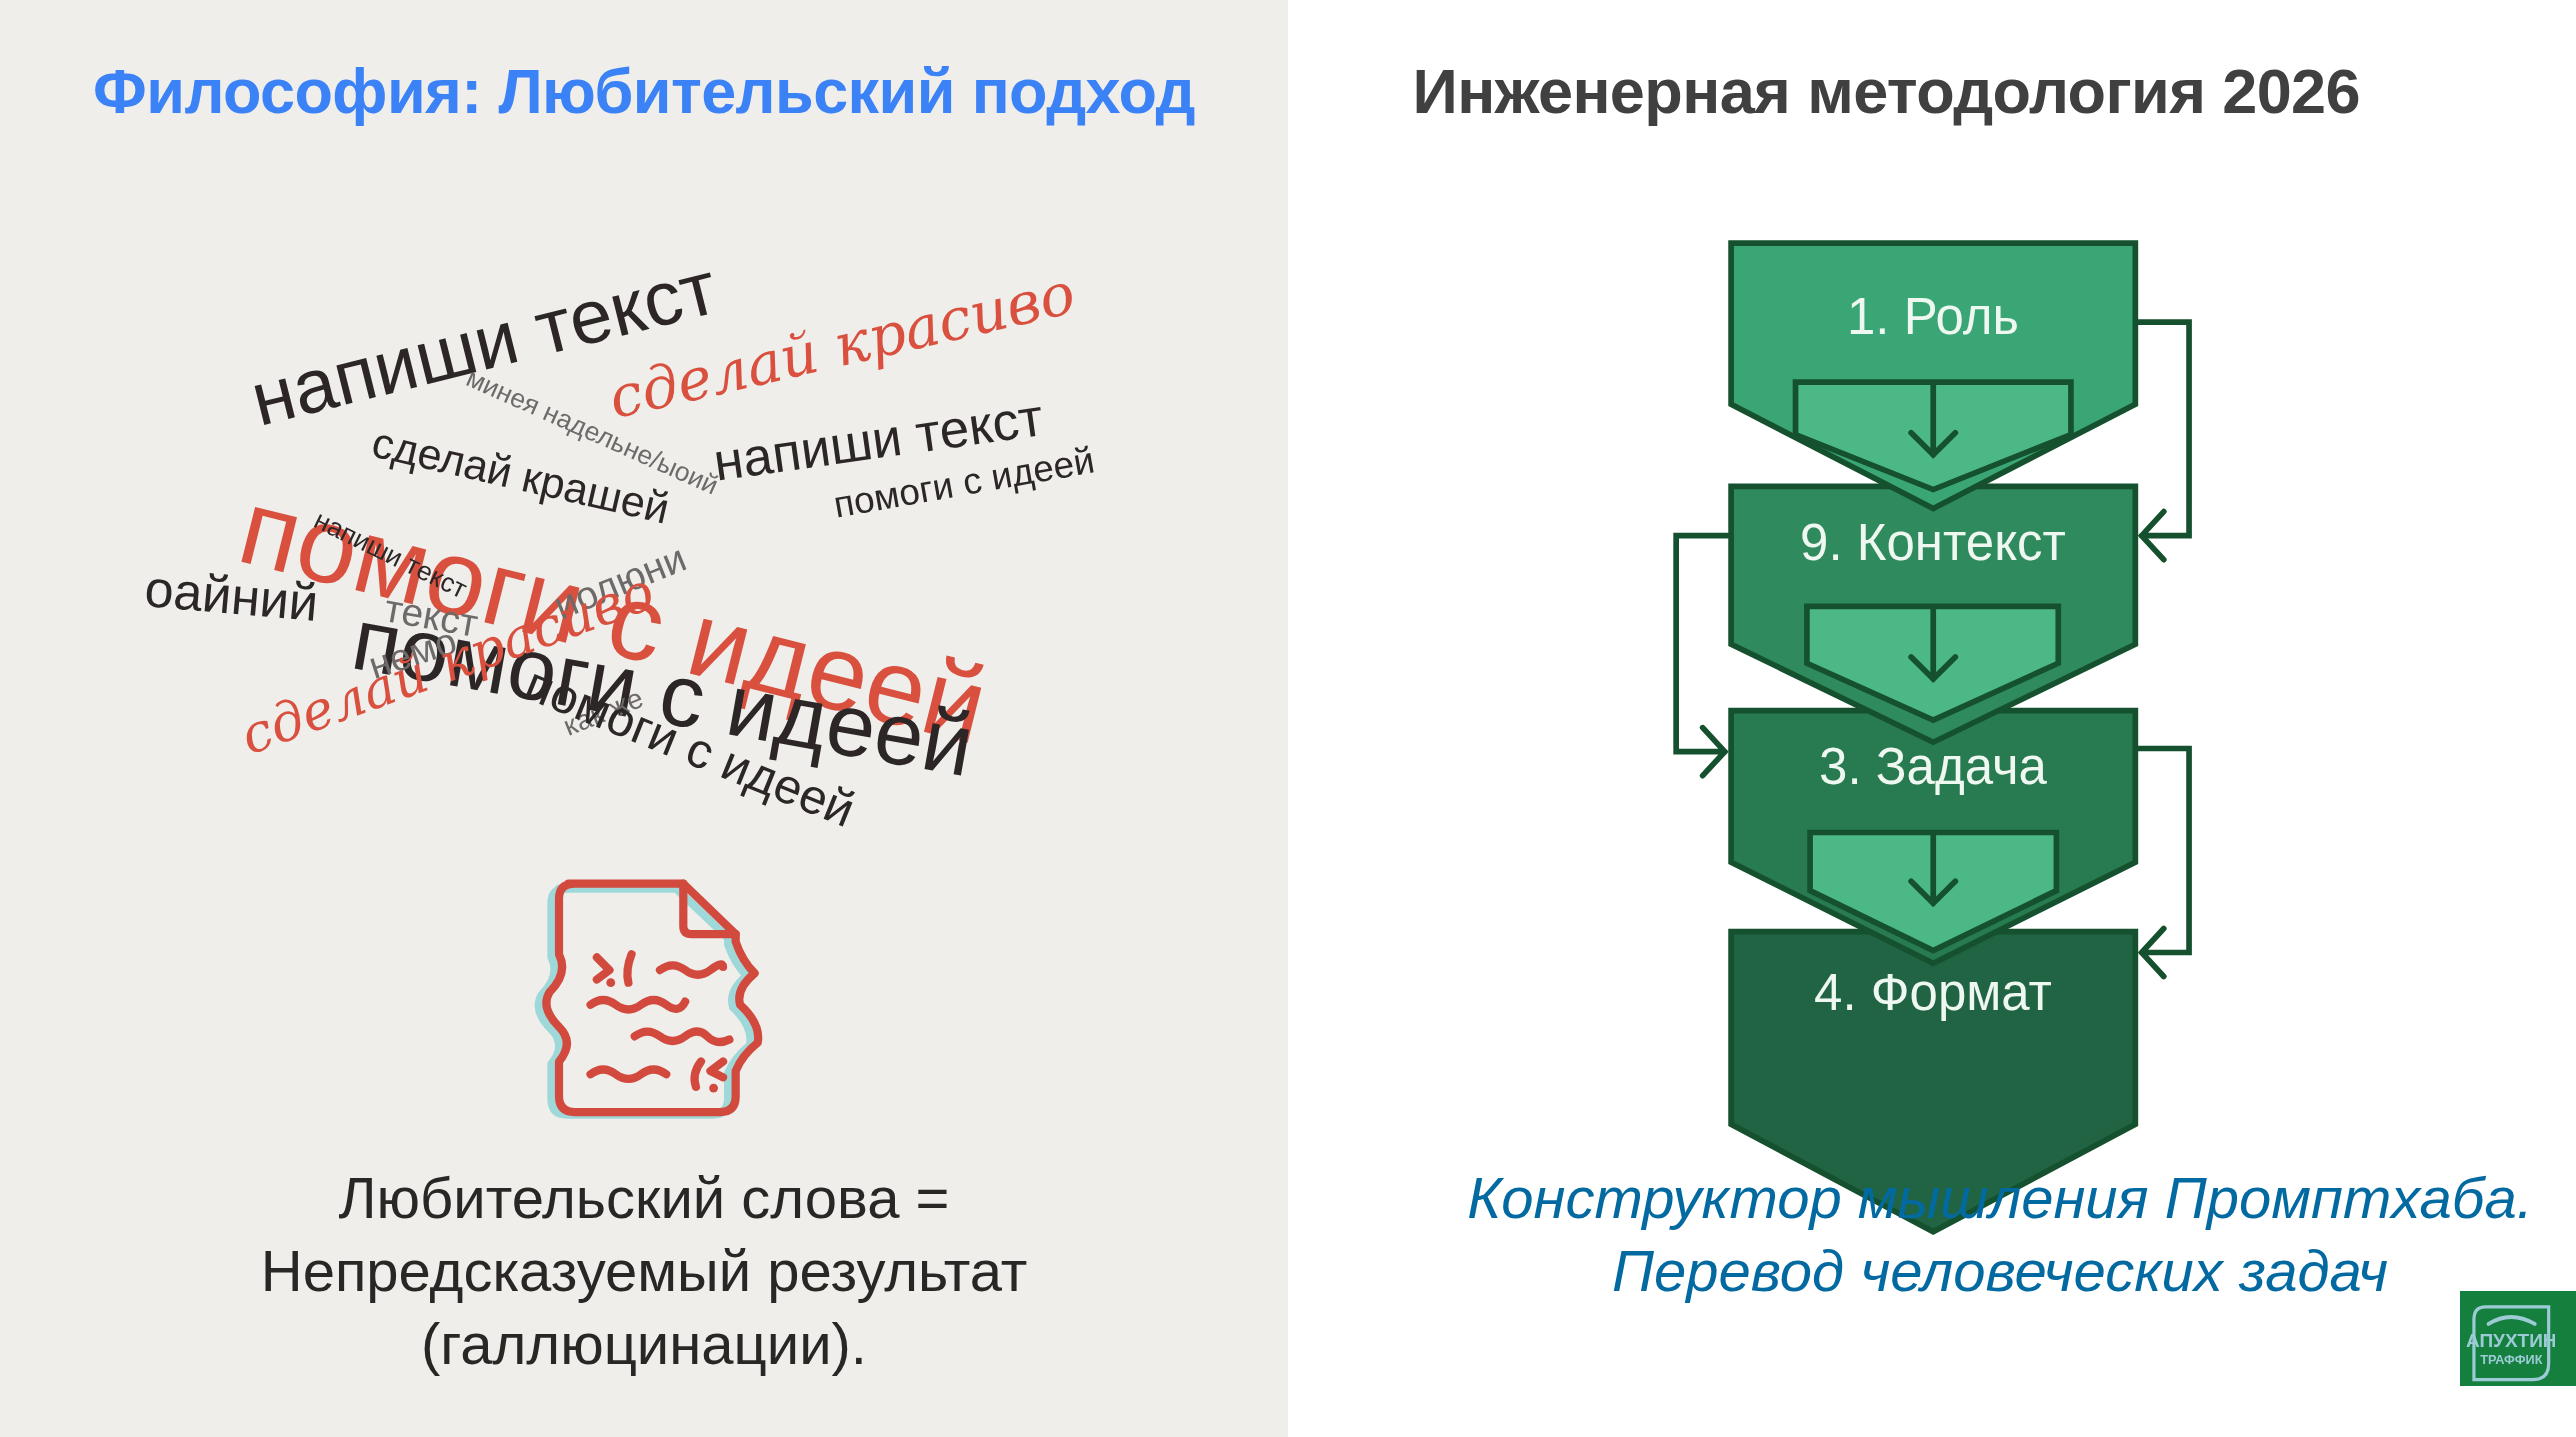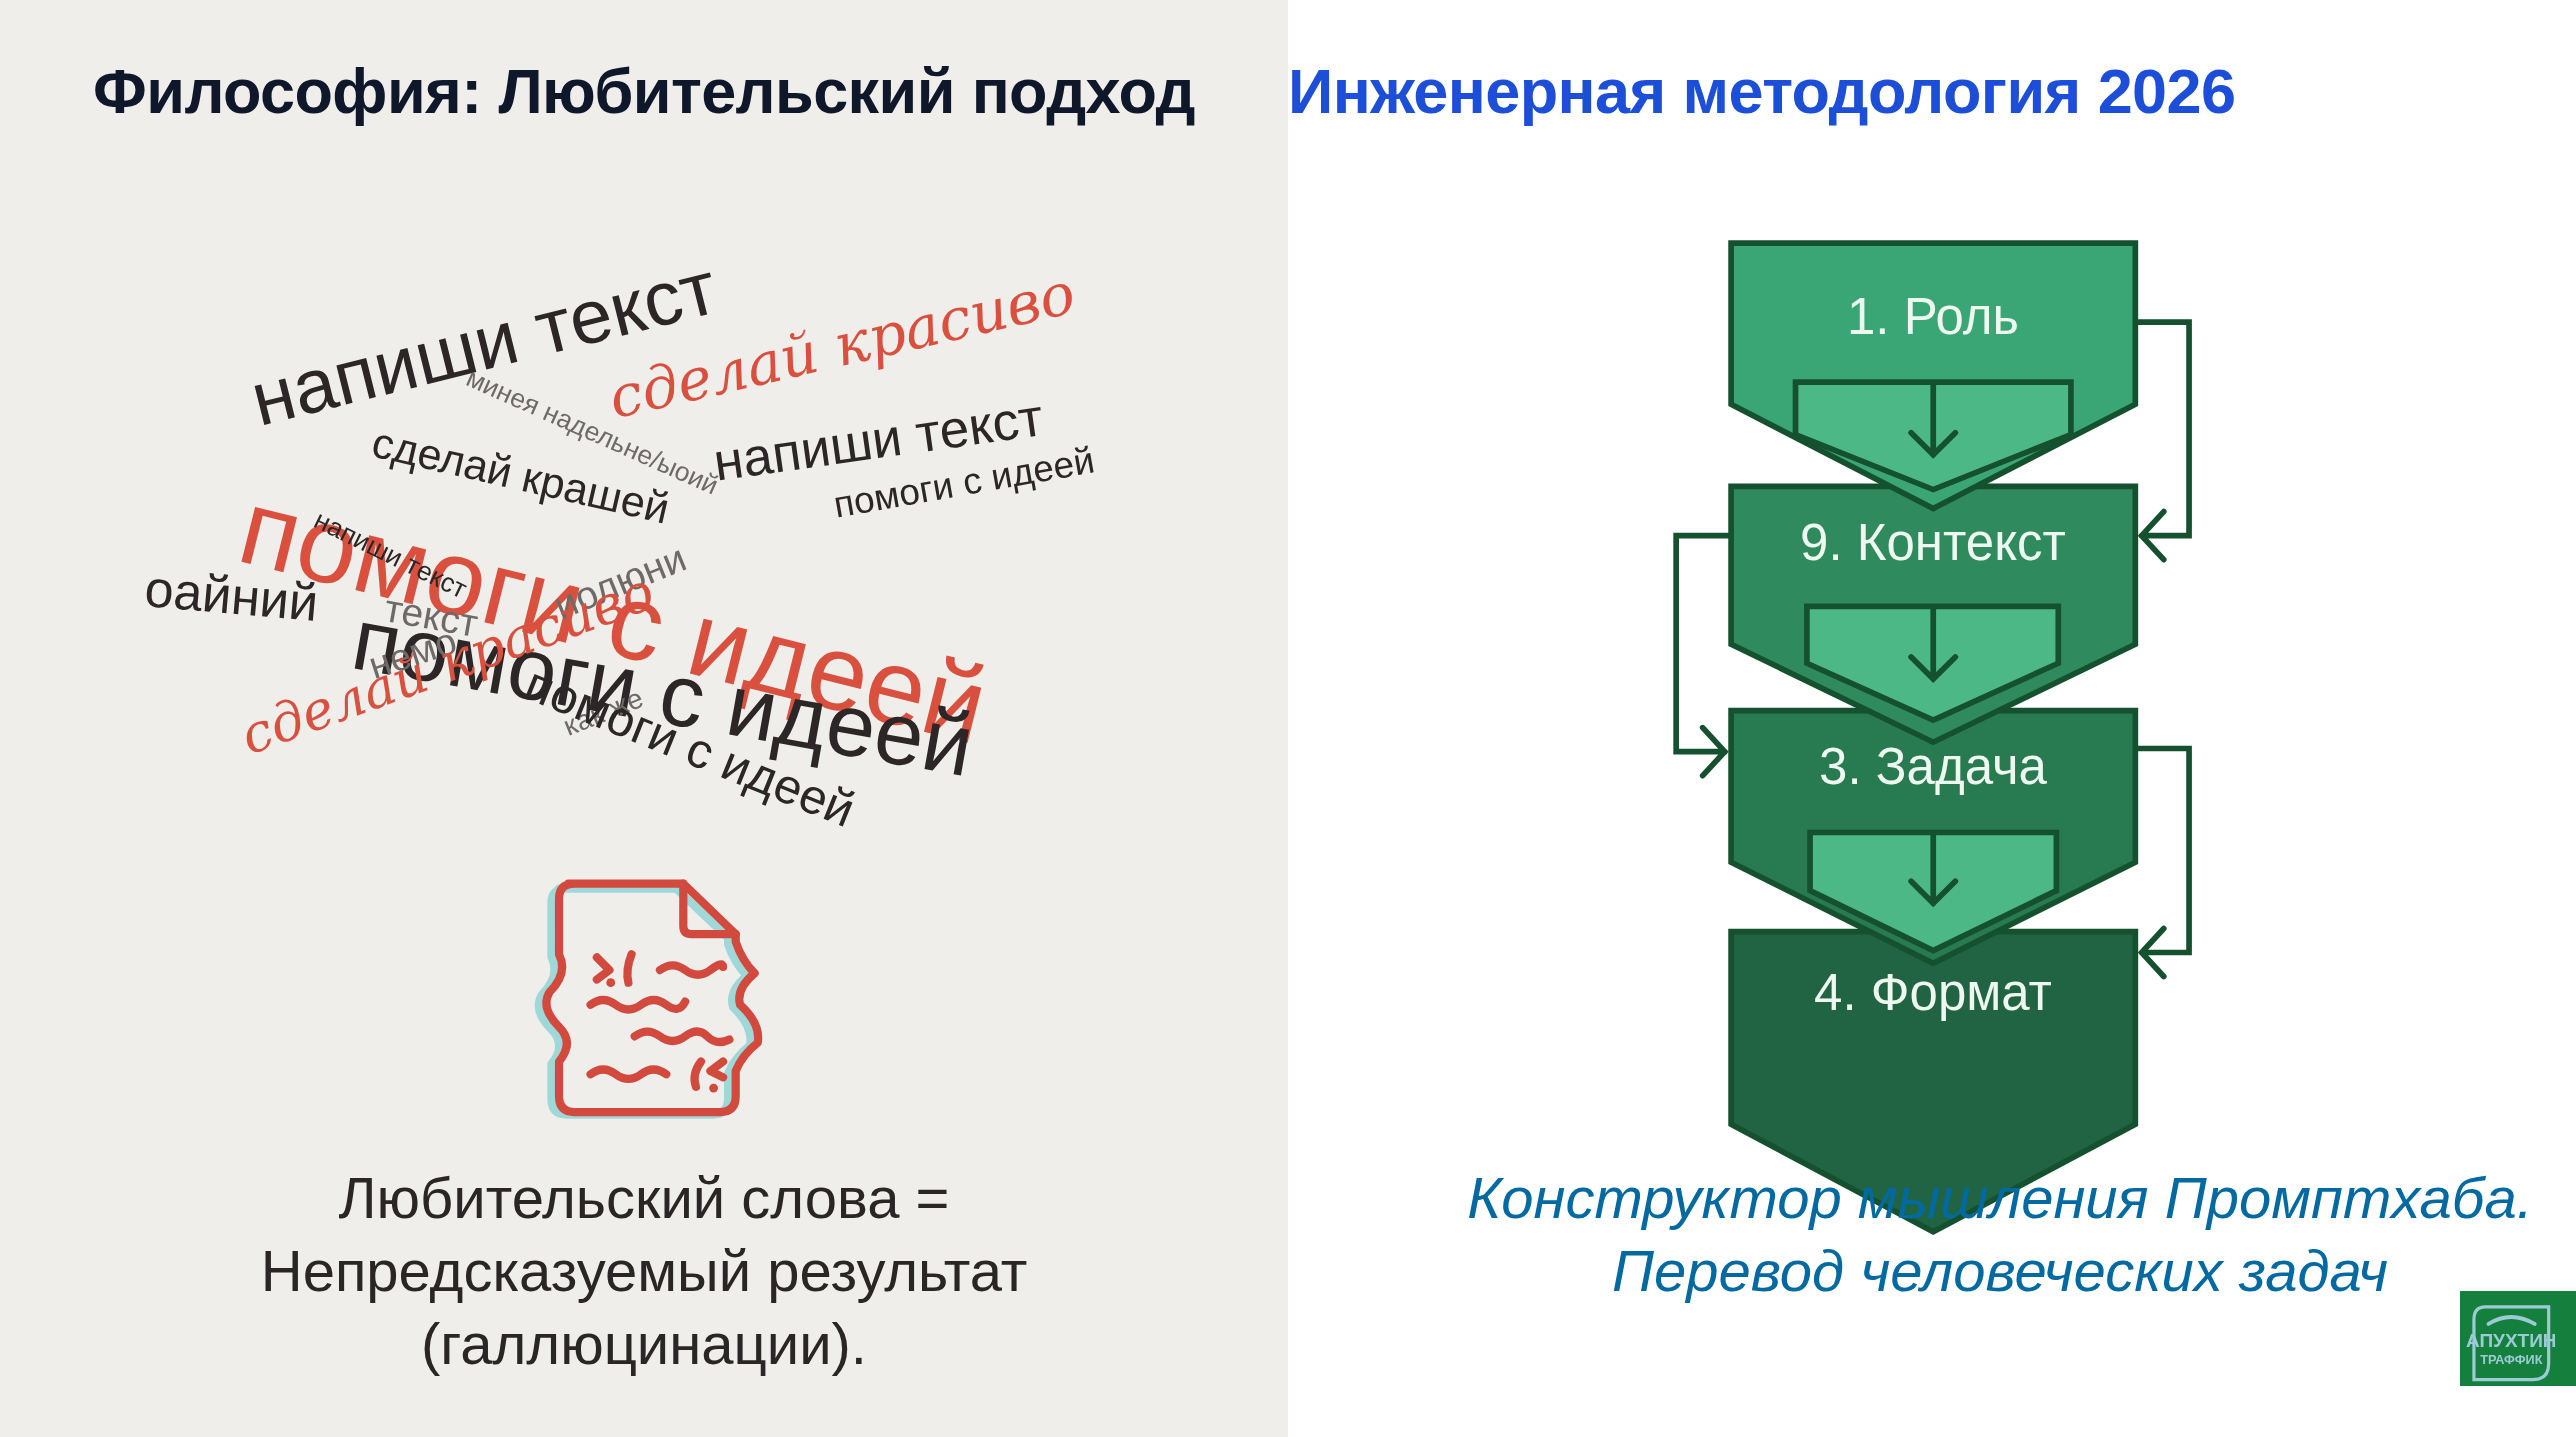--- a/index.html
+++ b/index.html
@@ -1,21 +1,21 @@
 <!DOCTYPE html>
 <html style="font-size:10px"><head>
 <meta charset="utf-8">
 <style>
   html,body{margin:0;padding:0;}
   body{width:2576px;height:1437px;position:relative;overflow:hidden;font-family:"Liberation Sans",sans-serif;background:#ffffff;}
   .left-panel{position:absolute;left:0;top:0;width:1288px;height:1437px;background:#efeeeb;}
   .right-panel{position:absolute;left:1288px;top:0;width:1288px;height:1437px;background:#ffffff;}
   .title{position:absolute;top:60px;font-weight:bold;font-size:63px;letter-spacing:-0.6px;white-space:nowrap;line-height:1;}
-  .title-left{left:0;width:1288px;text-align:center;color:#0f172a;}
-  .title-right{left:1288px;width:1072px;text-align:left;color:#1d4ed8;}
+  .title-left{left:0;width:1288px;text-align:center;color:#3b82f6;}
+  .title-right{left:1288px;width:1072px;text-align:right;color:#404040;}
   .word{position:absolute;white-space:nowrap;transform-origin:left center;line-height:1;}
   .dark{color:#2c2627;}
   .red{color:#d9503f;}
   .grey{color:#6e6a69;}
   .script{font-family:"DejaVu Serif",serif;font-style:italic;}
   .caption{position:absolute;text-align:center;font-size:58px;line-height:73px;white-space:nowrap;}
   .caption-left{left:0;width:1288px;top:1161px;color:#2b2626;}
   .caption-right{left:1288px;width:1424px;top:1161px;color:#0369a1;font-style:italic;}
   .caption div{display:block;}
   .flow{position:absolute;left:0;top:0;width:2576px;height:1437px;}

